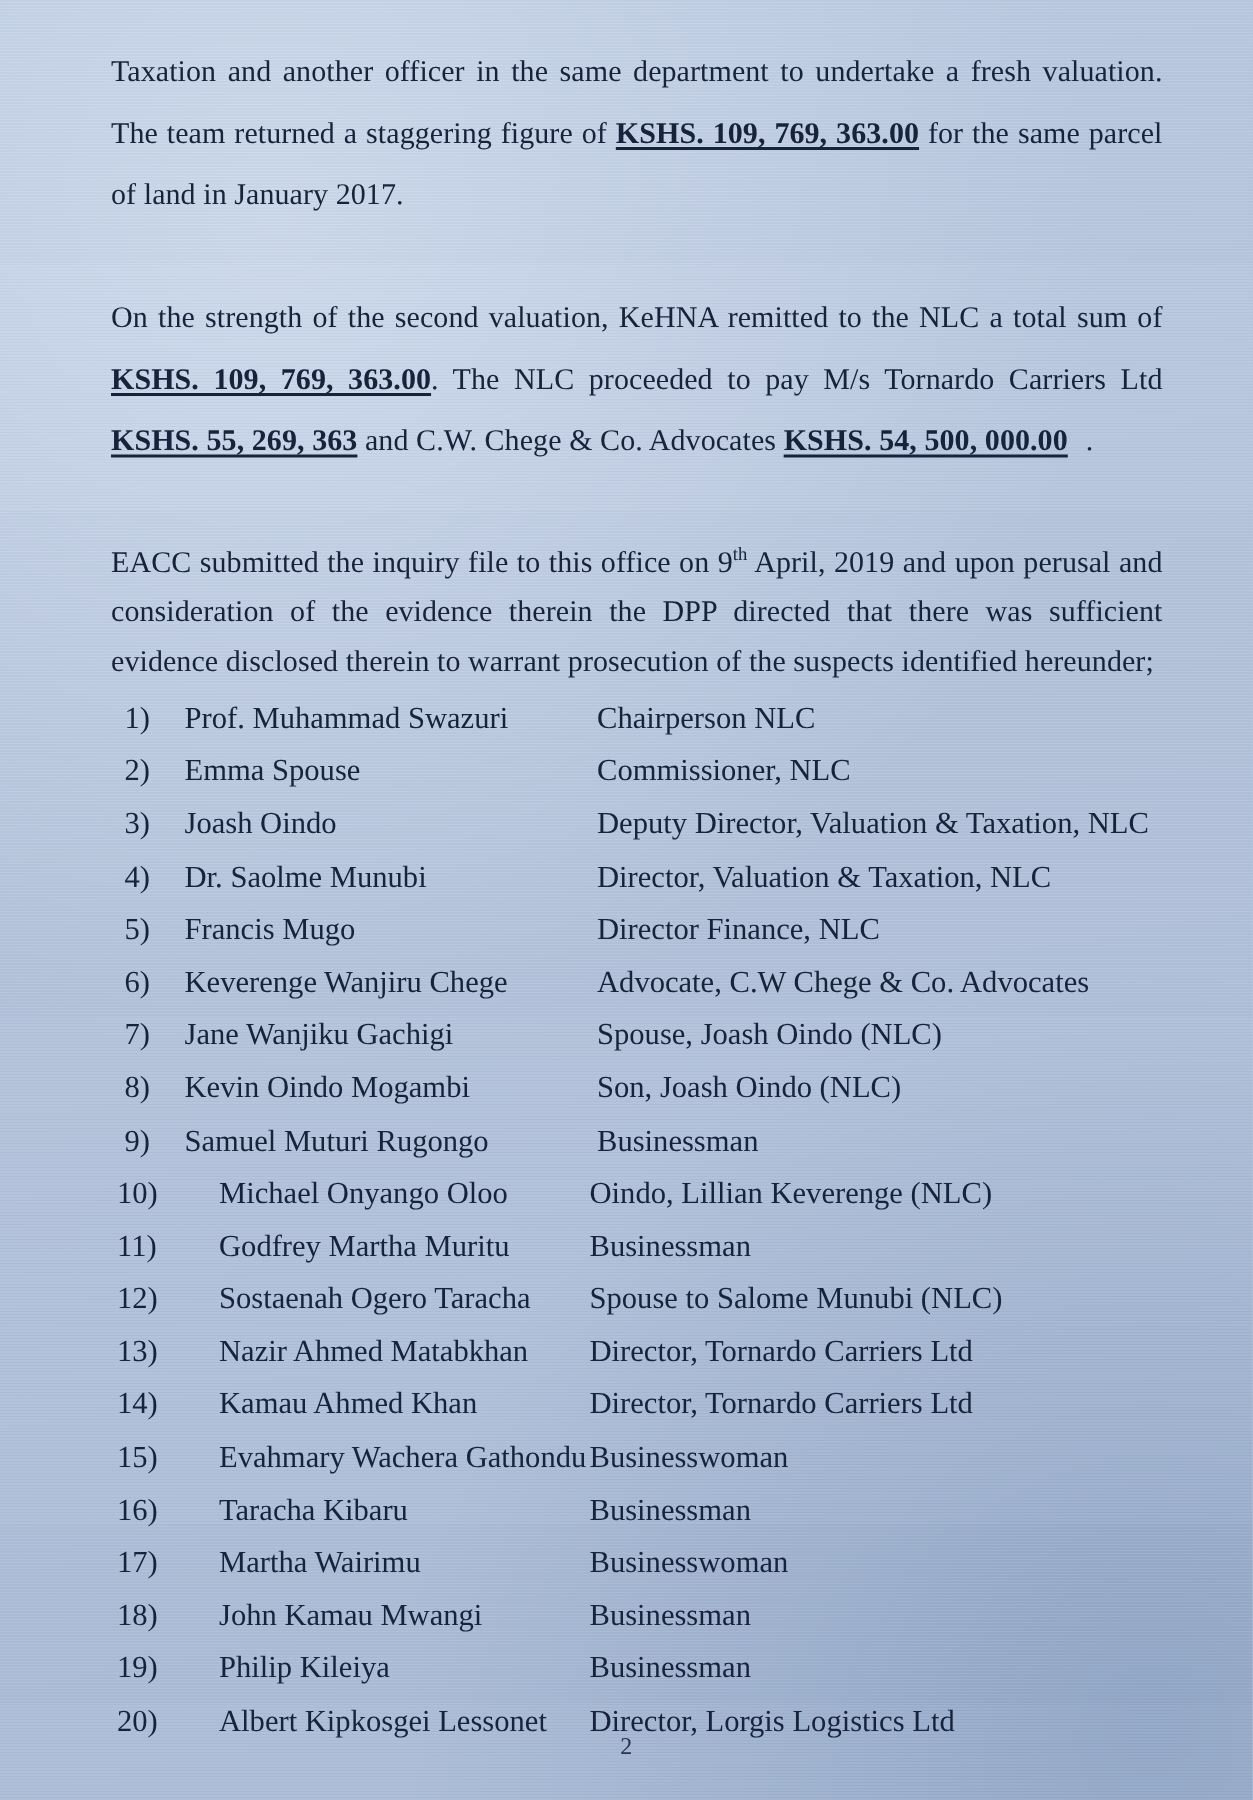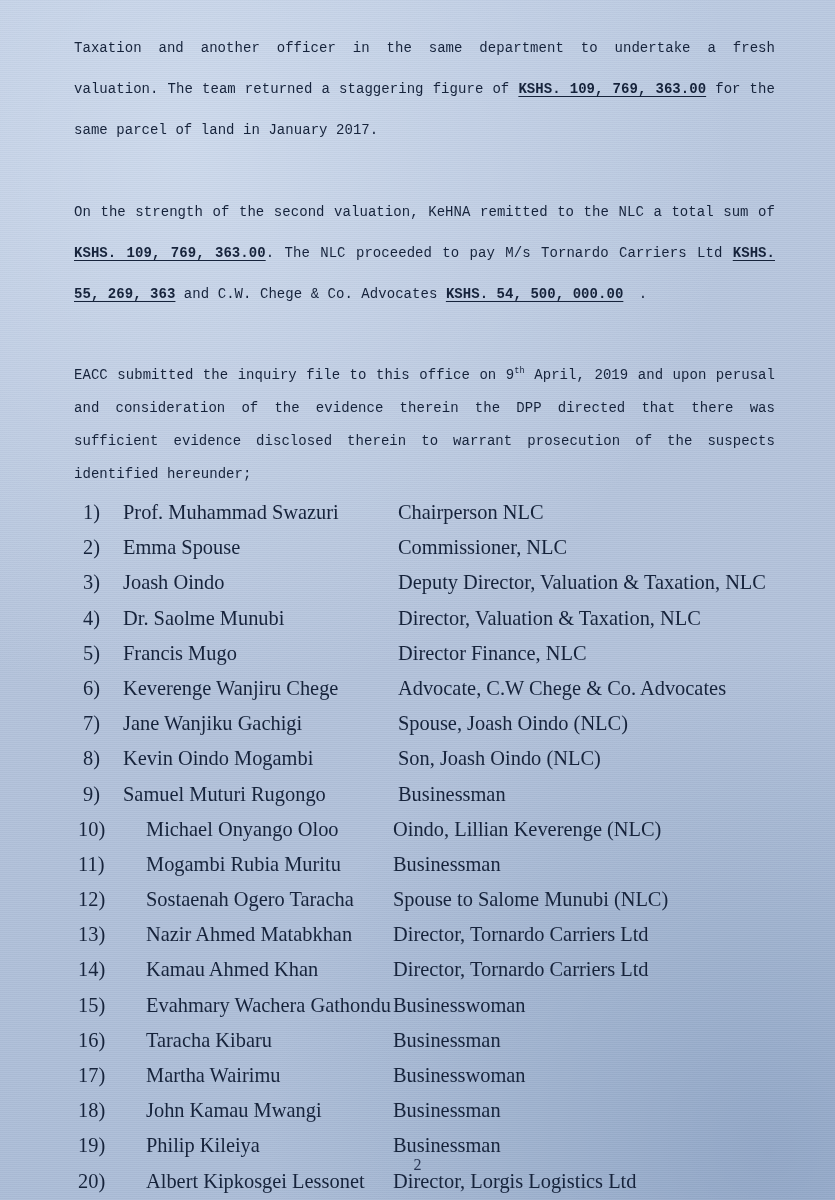--- a/index.html
+++ b/index.html
@@ -23,27 +23,26 @@
     position:absolute;inset:0;
     background-image:repeating-linear-gradient(0deg,rgba(255,255,255,.05) 0 1px,rgba(0,0,0,.018) 1px 2px);
     pointer-events:none;
   }
   #content{
     position:absolute;inset:0;
     padding:28px 60px 0 74px;
     box-sizing:border-box;
   }
   .para{
-    font-size:14px;
+    font-size:20px;
     line-height:41px;
     text-align:justify;
     text-justify:inter-word;
     margin:0;
     letter-spacing:.05px;
-    font-family:Liberation Mono, monospace;
   }
   .para.p1{margin-bottom:41px;}
   .para.p2{margin-bottom:44px;}
   .para.p3{line-height:33px;margin-bottom:10px;}
   .amt{font-weight:bold;text-decoration:underline;text-underline-offset:2.5px;}
   .amt-pad{padding-right:7px;}
   sup{font-size:.62em;vertical-align:super;line-height:0;}
 
   
   #suspect-list{
@@ -135,21 +134,21 @@
         <span class="nm">Samuel Muturi Rugongo</span>
         <span class="rl">Businessman</span>
       </li>
       <li class="row double">
         <span class="num">10)</span>
         <span class="nm">Michael Onyango Oloo</span>
         <span class="rl">Oindo, Lillian Keverenge (NLC)</span>
       </li>
       <li class="row double">
         <span class="num">11)</span>
-        <span class="nm">Mogambi Rubia Muritu</span>
+        <span class="nm">Godfrey Martha Muritu</span>
         <span class="rl">Businessman</span>
       </li>
       <li class="row double">
         <span class="num">12)</span>
         <span class="nm">Sostaenah Ogero Taracha</span>
         <span class="rl">Spouse to Salome Munubi (NLC)</span>
       </li>
       <li class="row double">
         <span class="num">13)</span>
         <span class="nm">Nazir Ahmed Matabkhan</span>

